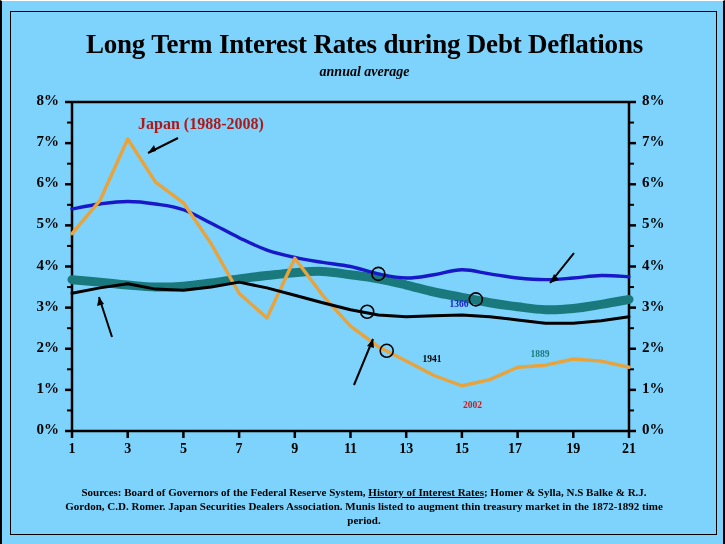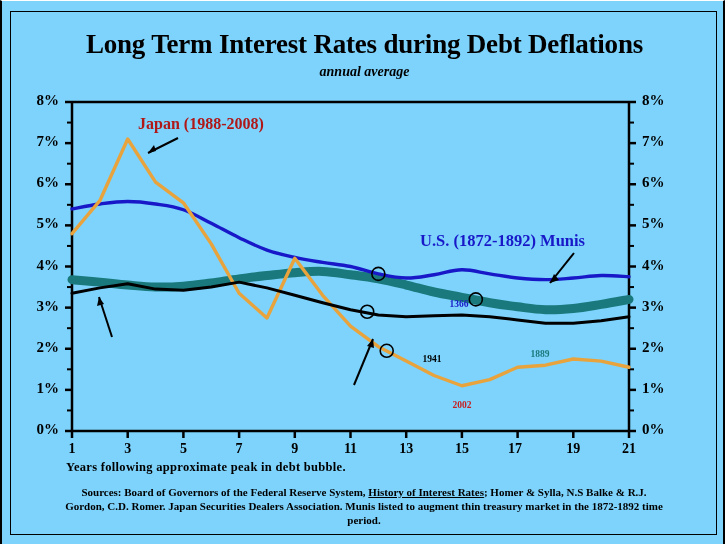--- a/index.html
+++ b/index.html
@@ -73,21 +73,21 @@
   #lbl-munis{left:418px;top:230px;font-size:16.5px;color:#1818c8;}
   #lbl-treas{left:72px;top:337px;font-size:16.5px;color:#19797c;line-height:1.28;}
   #lbl-1928{left:275px;top:390px;font-size:16.5px;color:#000000;}
   .pt-note{
     position:absolute;font-size:9.5px;font-weight:bold;
     font-family:"Liberation Serif", serif;text-align:center;width:40px;
   }
   #note-1886{left:437px;top:298px;color:#1818c8;}
   #note-1941{left:410px;top:353px;color:#000000;}
   #note-1889{left:518px;top:348px;color:#19797c;}
-  #note-2002{left:440px;top:399px;color:#c81e1e;}
+  #note-2002{left:440px;top:399px;color:#c81e1e;text-align:right;}
 </style>
 </head>
 <body>
 
 <div id="frame">
   <div id="inner-border"></div>
 
   <div id="title">Long Term Interest Rates during Debt Deflations</div>
   <div id="subtitle">annual average</div>
 
@@ -162,21 +162,20 @@
         <line x1="572" y1="252" x2="548" y2="282" stroke="#000" stroke-width="2"></line>
         <polygon points="548,282 557,279 552,273" fill="#000"></polygon>
         <line x1="110" y1="336" x2="97" y2="296" stroke="#000" stroke-width="2"></line>
         <polygon points="97,296 95,305 102,303" fill="#000"></polygon>
         <line x1="352" y1="384" x2="371" y2="338" stroke="#000" stroke-width="2"></line>
         <polygon points="371,338 365,345 372,347" fill="#000"></polygon>
       </g>
     </svg>
 
     <div class="ser-label" id="lbl-japan">Japan (1988-2008)</div>
-    <div class="ser-label" id="lbl-munis">U.S. (1872-1892) Munis</div>
 
     <div class="pt-note" id="note-1886">1366</div>
     <div class="pt-note" id="note-1941">1941</div>
     <div class="pt-note" id="note-1889">1889</div>
     <div class="pt-note" id="note-2002">2002</div>
 
     <div id="ytick-left">
         <div class="ylab" style="left: 17px; top: 420px;">0%</div>
         <div class="ylab" style="left: 17px; top: 378.875px;">1%</div>
         <div class="ylab" style="left: 17px; top: 337.75px;">2%</div>
@@ -206,20 +205,19 @@
         <div class="xlab" style="left: 277.8px; top: 440px;">9</div>
         <div class="xlab" style="left: 333.5px; top: 440px;">11</div>
         <div class="xlab" style="left: 389.2px; top: 440px;">13</div>
         <div class="xlab" style="left: 444.9px; top: 440px;">15</div>
         <div class="xlab" style="left: 498px; top: 440px;">17</div>
         <div class="xlab" style="left: 556.3px; top: 440px;">19</div>
         <div class="xlab" style="left: 612px; top: 440px;">21</div>
       </div>
   </div>
 
-  <div id="xaxis-title">Years following approximate peak in debt bubble.</div>
 
   <div id="sources">
     <span>Sources: Board of Governors of the Federal Reserve System, </span><u>History of Interest Rates</u><span>; Homer &amp; Sylla, N.S</span>
     <span>Balke &amp; R.J. Gordon, C.D. Romer. Japan Securities Dealers Association. Munis listed to augment thin</span>
     <span>treasury market in the 1872-1892 time period.</span>
   </div>
 </div>
 
 </body></html>

